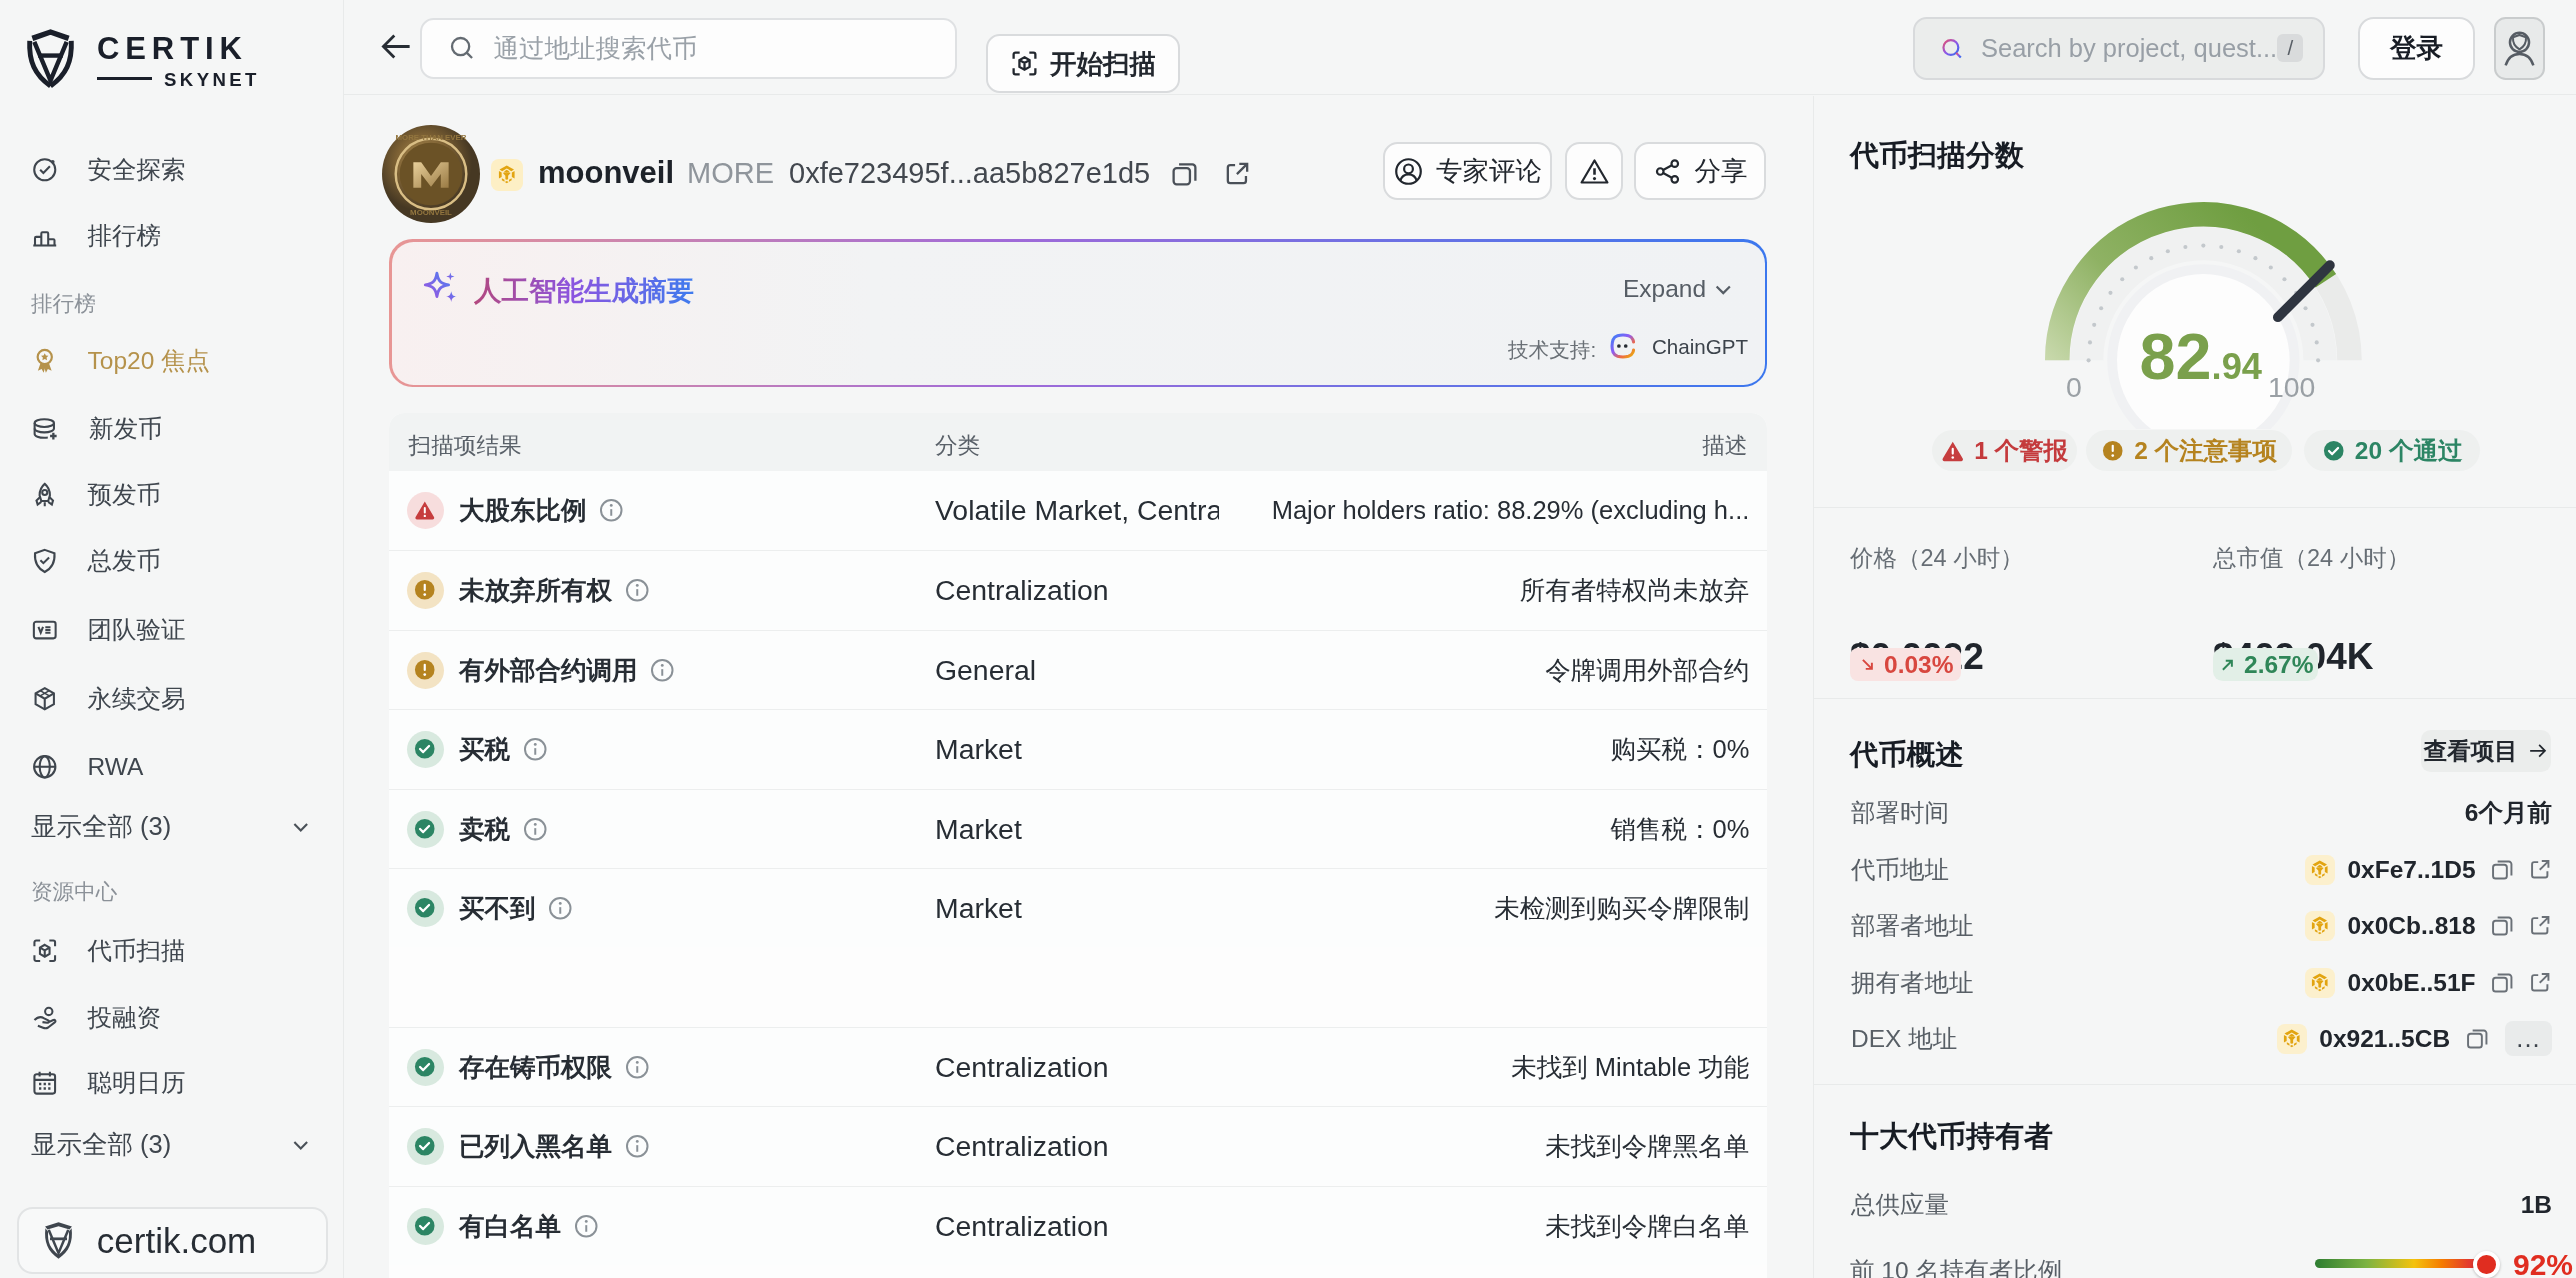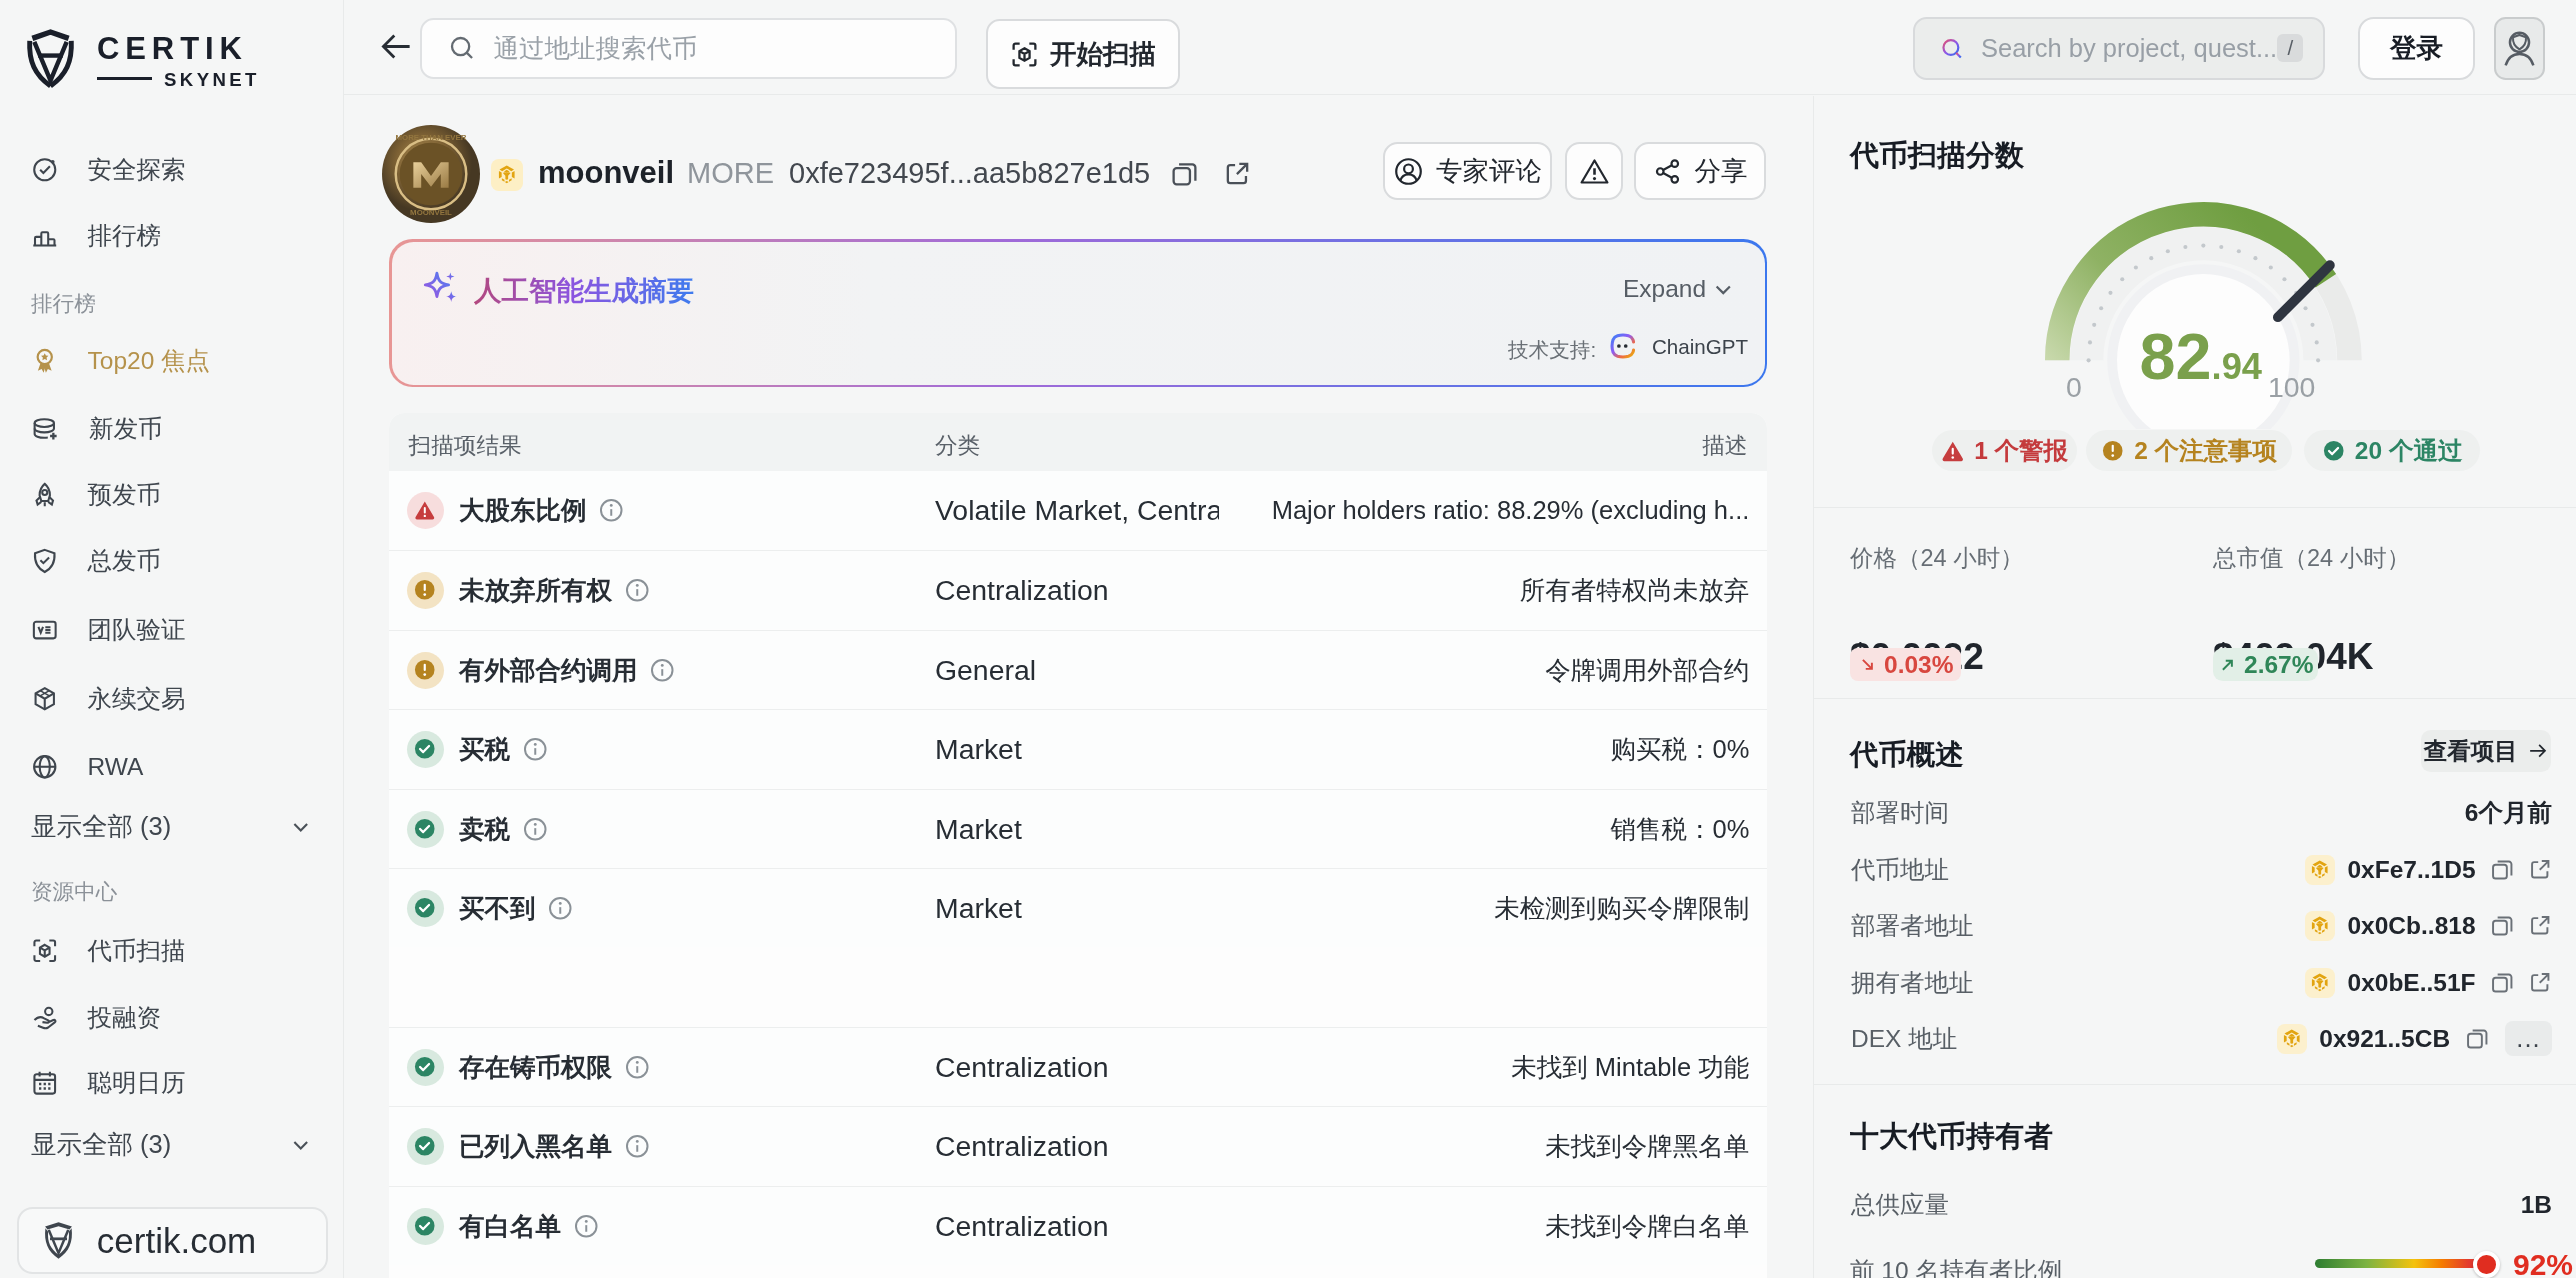--- a/index.html
+++ b/index.html
@@ -291,21 +291,21 @@
     <svg class="abs" style="left:34px;top:29px" width="37" height="35" viewBox="0 0 24 24" fill="none" stroke="#272d34" stroke-width="1.9">
         <path d="M21 12 H3.5 M10.5 4.5 L3 12 l7.5 7.5"></path>
       </svg>
     <div class="inputbox" style="left:76px;top:17.7px;width:537px;height:61px">
       <svg style="margin-left:25.5px" width="27.5" height="27.5" viewBox="0 0 24 24" fill="none" stroke="#646b72" stroke-width="2">
           <circle cx="11" cy="11" r="7.5"></circle>
           <path d="M16.5 16.5 L21 21"></path>
         </svg>
       <span style="margin-left:18.6px;font-size:25.5px;color:#9aa1a8">通过地址搜索代币</span>
     </div>
-    <div class="btn" style="left:642px;top:19px;width:194px;height:70px;gap:11px">
+    <div class="btn" style="left:642px;top:34px;width:194px;height:59px;gap:11px">
       <svg width="29" height="29" viewBox="0 0 24 24" fill="none" stroke="#22272e" stroke-width="1.9">
           <path d="M8 3 H4.5 a1.5 1.5 0 0 0 -1.5 1.5 V8 M16 3 h3.5 a1.5 1.5 0 0 1 1.5 1.5 V8 M8 21 H4.5 A1.5 1.5 0 0 1 3 19.5 V16 M16 21 h3.5 a1.5 1.5 0 0 0 1.5-1.5 V16"></path>
           <path d="M12 6.8 L16.2 9.2 V14.8 L12 17.2 L7.8 14.8 V9.2 Z M7.8 9.2 L12 11.6 L16.2 9.2 M12 11.6 V17.2"></path>
         </svg>
       <span style="font-size:26.5px;font-weight:600">开始扫描</span>
     </div>
     <div class="inputbox" style="left:1569px;top:16.7px;width:412px;height:63px;background:#ebedec;border-color:#d8dadc">
       <svg style="margin-left:24.5px" width="29" height="29" viewBox="0 0 24 24" fill="none" stroke="url(#maggrad)" stroke-width="2.2">
           <defs>
             <linearGradient id="maggrad" x1="0" y1="0" x2="1" y2="1">

